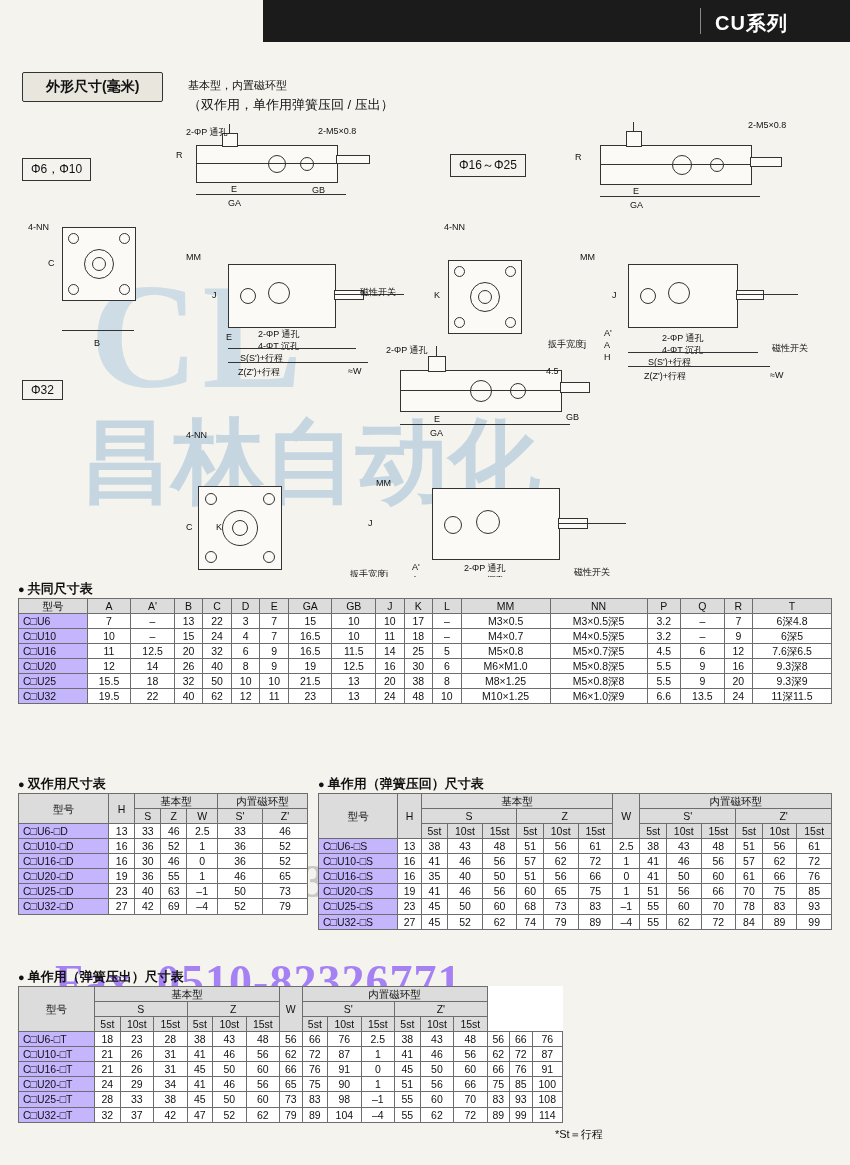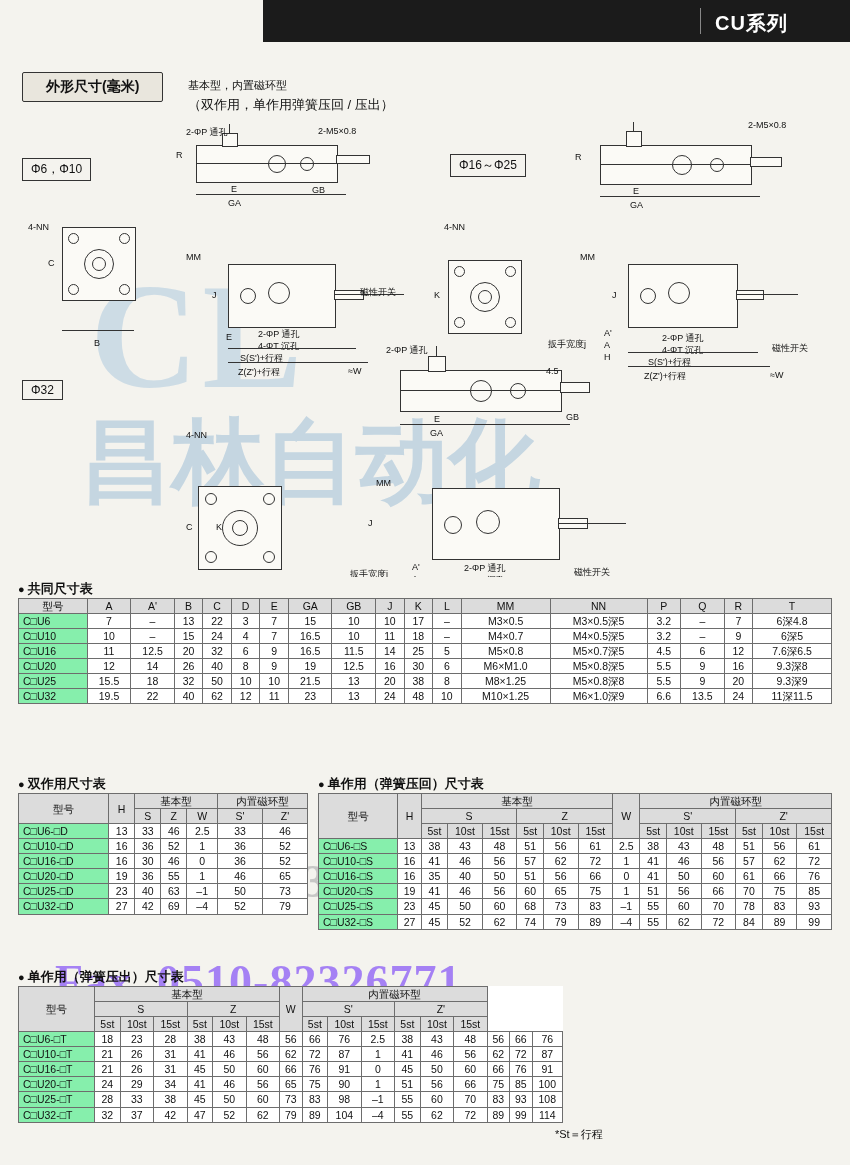--- a/index.html
+++ b/index.html
@@ -118,21 +118,21 @@
     white-space:nowrap;
     line-height:1.15;
   }
   table.t th{
     background:#dcdcdc;
     font-weight:normal;
   }
   table.t td.model{
     text-align:left;
     padding-left:4px;
-    background:#86efac;
+    background:#c4b5fd;
   }
   .footer-note{
     position:absolute;left:613px;top:1127px;
     font-size:12.5px;
     margin-top:40px;
   }
   .st-note{
     position:absolute;left:555px;top:1127px;
     font-size:11px;
   }

